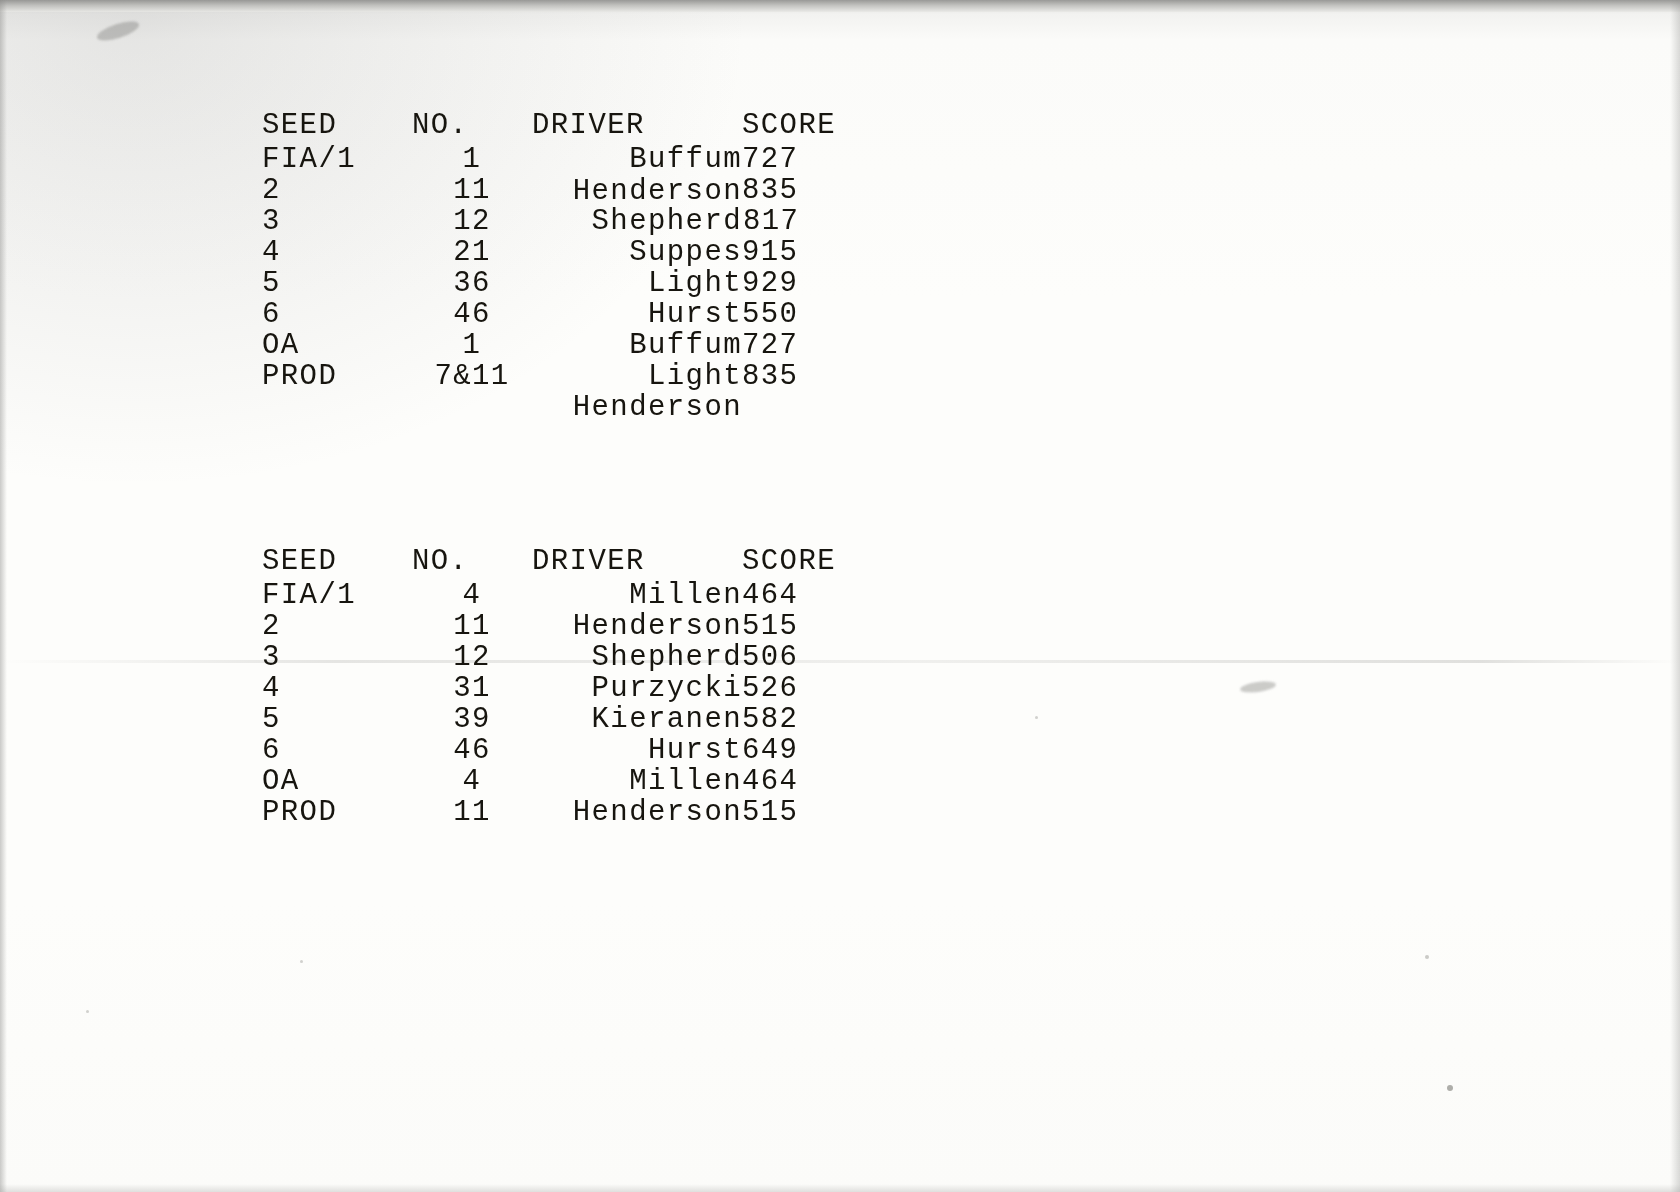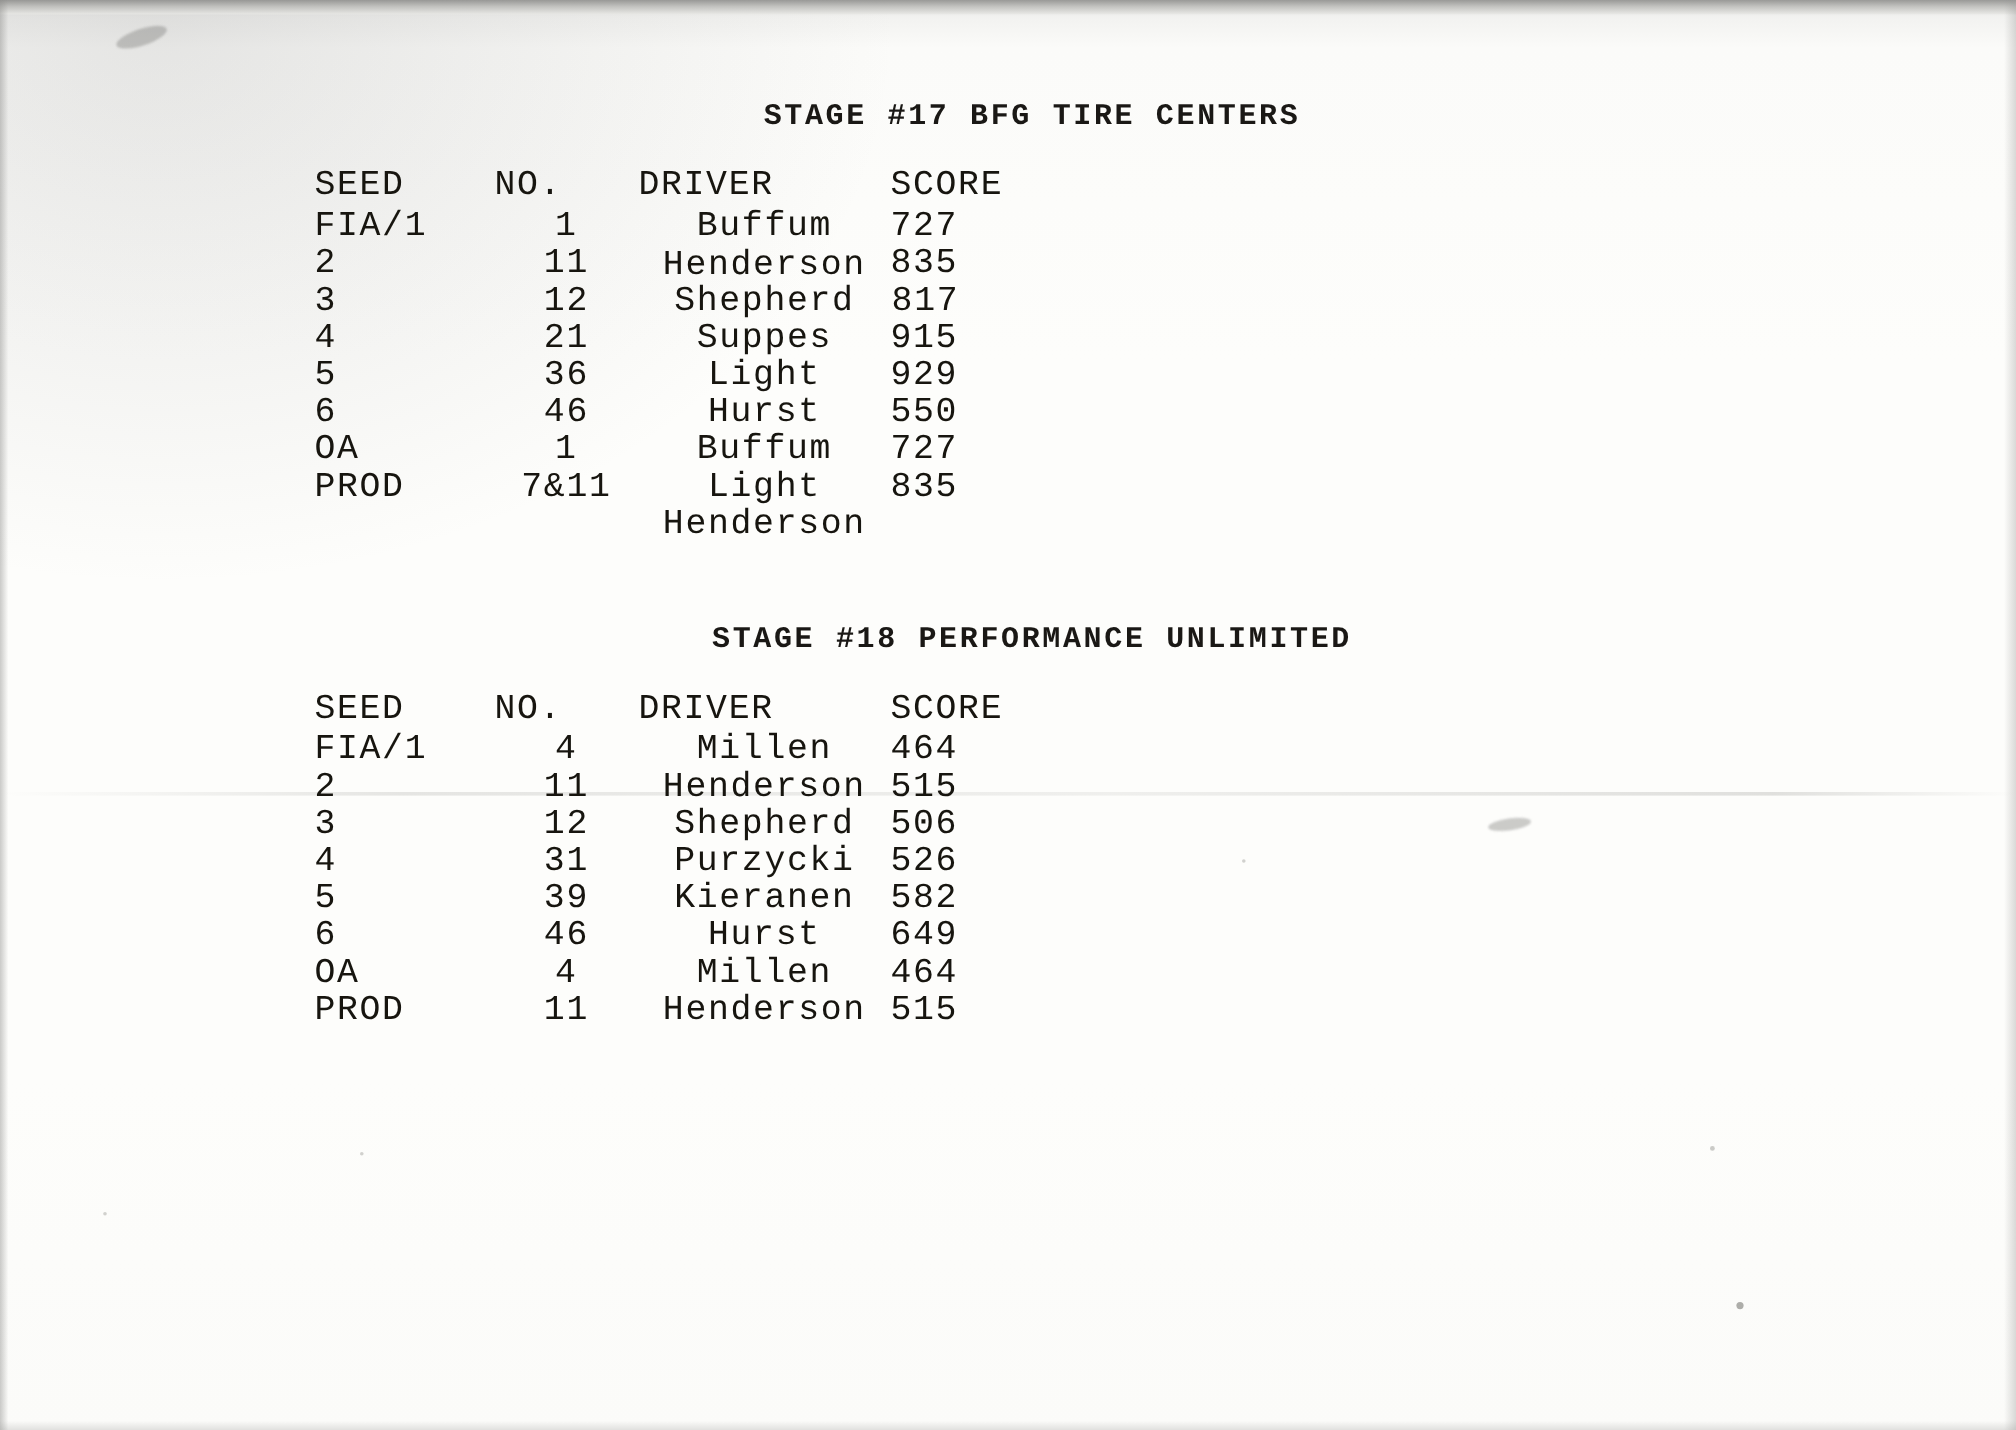--- a/index.html
+++ b/index.html
@@ -125,21 +125,21 @@
   
   .col-seed  { width: 150px; }
   .col-no    { width: 120px; }
   .col-driver{ width: 210px; }
   .col-score { width: 130px; }
 
   td.seed   { padding-right: 8px; }
   th.seed   { text-align: left; }
   td.no     { text-align: center; padding-right: 26px; }
   th.no     { text-align: left; padding-left: 10px; margin-left: 28px; }
-  td.driver { text-align: center; }
+  td.driver { text-align: right; }
   th.driver { text-align: left; }
   td.score  { text-align: left; padding-left: 10px; }
   th.score  { text-align: left; padding-left: 10px; }
 
   td.driver.cont { }
 
   
   .jitter-1 { position: relative; top: 1px; }
   .jitter-3 { position: relative; left: 1px; }
 </style>
@@ -158,21 +158,20 @@
   <div class="smudge" style="left:1240px; top:682px; width:36px; height:10px; transform:rotate(-8deg);"></div>
   <div class="speck" style="left:1447px; top:1085px; width:6px; height:6px;"></div>
   <div class="speck" style="left:1425px; top:955px; width:4px; height:4px; opacity:0.35;"></div>
   <div class="speck" style="left:300px; top:960px; width:3px; height:3px; opacity:0.3;"></div>
   <div class="speck" style="left:86px; top:1010px; width:3px; height:3px; opacity:0.3;"></div>
   <div class="speck" style="left:1035px; top:716px; width:3px; height:3px; opacity:0.3;"></div>
 
   <div class="doc-content">
 
     <section class="stage-block" id="stage-17-block">
-      <div class="stage-title">STAGE #17 BFG TIRE CENTERS</div>
 
       <div class="table-wrap">
         <table class="results">
           <colgroup>
             <col class="col-seed">
               <col class="col-no">
               <col class="col-driver">
               <col class="col-score">
           </colgroup>
           <thead>
@@ -237,21 +236,20 @@
               <td class="no"></td>
               <td class="driver cont">Henderson</td>
               <td class="score"></td>
             </tr>
           </tbody>
         </table>
       </div>
     </section>
 
     <section class="stage-block" id="stage-18-block">
-      <div class="stage-title">STAGE #18 PERFORMANCE UNLIMITED</div>
 
       <div class="table-wrap">
         <table class="results">
           <colgroup>
             <col class="col-seed">
               <col class="col-no">
               <col class="col-driver">
               <col class="col-score">
           </colgroup>
           <thead>

